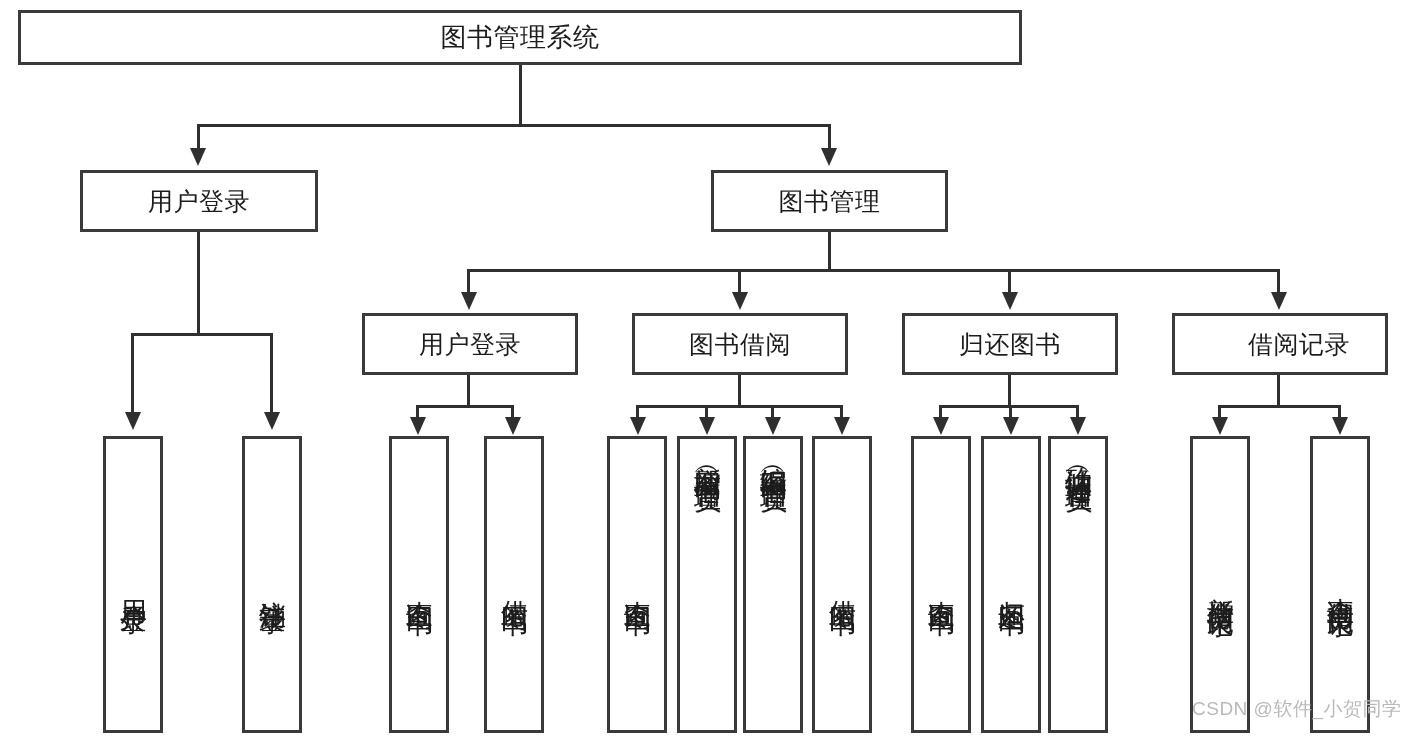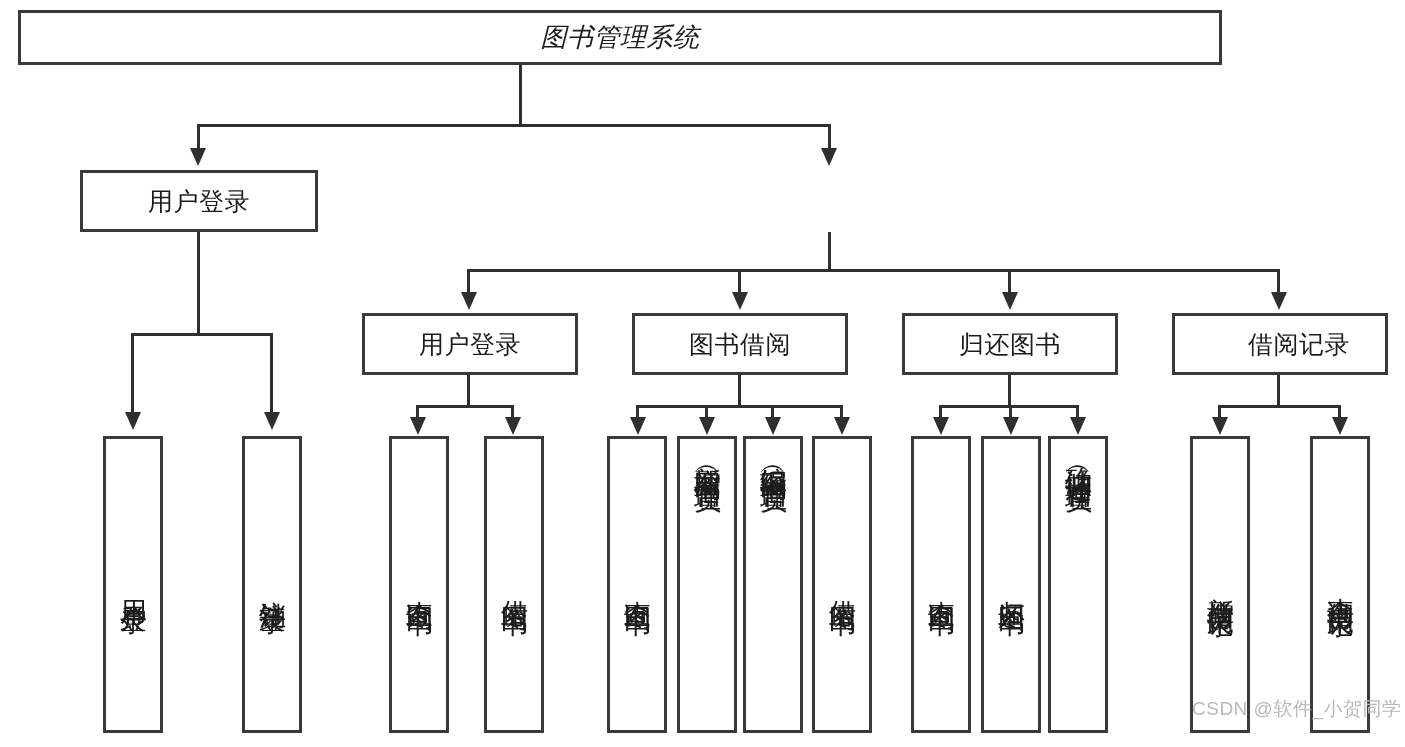--- a/index.html
+++ b/index.html
@@ -81,36 +81,39 @@
     white-space: nowrap;
     letter-spacing: 0.5px;
     font-family: "Liberation Sans", "DejaVu Sans", sans-serif;
   }
 </style>
 </head>
 <body>
 
 <div id="canvas">
 
-  <div class="node h-node root" style="left:18px; top:10px; width:1204px; height:55px;font-style:italic;">
+  <div class="node h-node root" style="left:18px; top:10px; width:1004px; height:55px;">
     <span class="lbl">图书管理系统</span>
   </div>
 
   <div class="vline" style="left:519px; top:65px; height:60px;"></div>
 
   <div class="hline" style="left:198px; top:124px; width:632px;"></div>
   <div class="vline" style="left:197px; top:124px; height:28px;"></div>
   <div class="arrow" style="left:190px; top:148px;"></div>
   <div class="vline" style="left:828px; top:124px; height:28px;"></div>
   <div class="arrow" style="left:821px; top:148px;"></div>
 
   <div class="node h-node" style="left:80px; top:170px; width:238px; height:62px;">
     <span class="lbl">用户登录</span>
   </div>
 
+  <div class="node h-node" style="left:711px; top:170px; width:237px; height:62px;">
+    <span class="lbl">图书管理</span>
+  </div>
 
   <div class="vline" style="left:197px; top:232px; height:102px;"></div>
   <div class="hline" style="left:133px; top:333px; width:140px;"></div>
   <div class="vline" style="left:131px; top:333px; height:82px;"></div>
   <div class="arrow" style="left:125px; top:412px;"></div>
   <div class="vline" style="left:270px; top:333px; height:82px;"></div>
   <div class="arrow" style="left:264px; top:412px;"></div>
 
   <div class="vline" style="left:828px; top:232px; height:39px;"></div>
   <div class="hline" style="left:468px; top:269px; width:812px;"></div>

